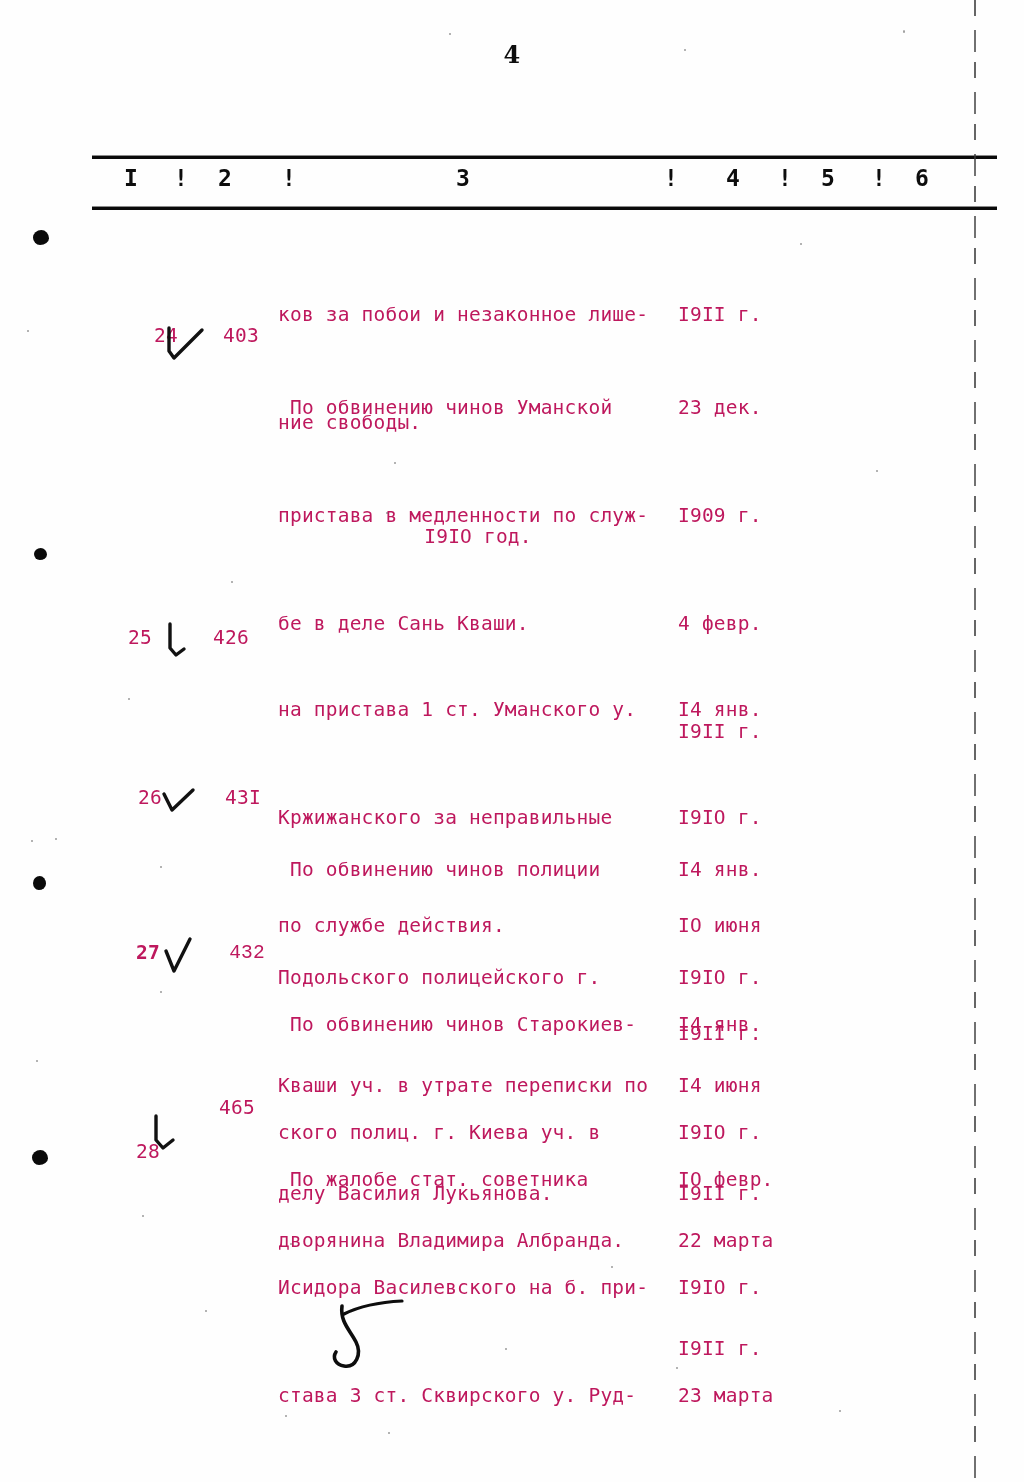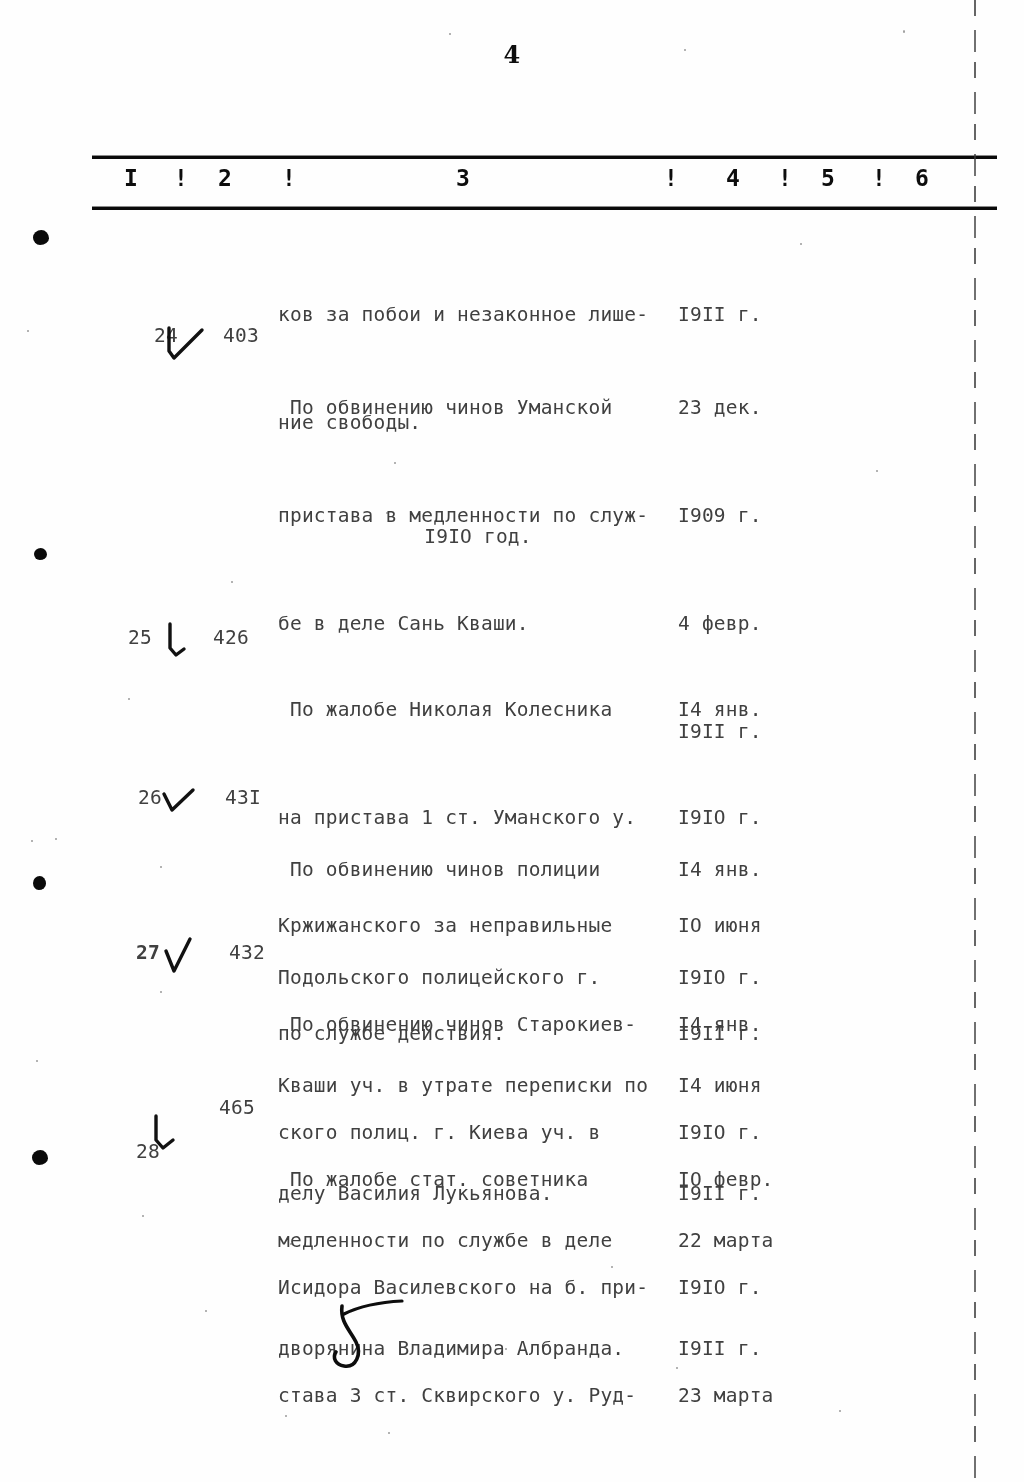--- a/index.html
+++ b/index.html
@@ -83,21 +83,21 @@
     font-size: 23px;
     font-weight: 700;
     color: #0d0d0d;
   }
 
   
   .tw {
     font-family: "DejaVu Sans Mono", "Liberation Mono", monospace;
     font-size: 19.5px;
     line-height: 36px;
-    color: #404040;
+    color: #be185d;
     letter-spacing: 0.2px;
     white-space: pre;
   }
 
   .entry {
     position: absolute;
   }
   .col-no {
     position: absolute;
     text-align: right;
@@ -231,21 +231,20 @@
 
   <div class="entry" style="top:620px;left:0;width:1024px;">
     <div class="col-no tw" style="left:100px;">25</div>
     <div class="col-file tw" style="left:186px;">426</div>
     <div class="hand" style="left:164px;top:2px;">
       <svg width="34" height="38" viewBox="0 0 34 38">
         <path d="M6 2 L6 26 L12 33 L20 27" fill="none" stroke="#111" stroke-width="3.4" stroke-linecap="round" stroke-linejoin="round"></path>
       </svg>
     </div>
     <div class="col-desc tw">
-      <span class="desc-line"> По жалобе Николая Колесника</span>
       <span class="desc-line">на пристава 1 ст. Уманского у.</span>
       <span class="desc-line">Кржижанского за неправильные</span>
       <span class="desc-line">по службе действия.</span>
     </div>
     <div class="col-date tw">
       <span class="date-line">I4 янв.</span>
       <span class="date-line">I9IO г.</span>
       <span class="date-line">IO июня</span>
       <span class="date-line">I9II г.</span>
     </div>
@@ -268,30 +267,29 @@
     <div class="col-date tw">
       <span class="date-line">I4 янв.</span>
       <span class="date-line">I9IO г.</span>
       <span class="date-line">I4 июня</span>
       <span class="date-line">I9II г.</span>
     </div>
   </div>
 
   <div class="entry" style="top:935px;left:0;width:1024px;">
     <div class="col-no tw" style="left:108px;font-weight:bold;">27</div>
-    <div class="col-file tw" style="left:202px;">432</div>
+    <div class="col-file tw" style="left:202px;font-family:Liberation Mono, monospace;">432</div>
     <div class="hand" style="left:162px;top:2px;">
       <svg width="38" height="40" viewBox="0 0 38 40">
         <path d="M4 14 L12 34 L28 2" fill="none" stroke="#111" stroke-width="3.4" stroke-linecap="round" stroke-linejoin="round"></path>
       </svg>
     </div>
     <div class="col-desc tw">
       <span class="desc-line"> По обвинению чинов Старокиев-</span>
       <span class="desc-line">ского полиц. г. Киева уч. в</span>
-      <span class="desc-line">медленности по службе в деле</span>
       <span class="desc-line">дворянина Владимира Албранда.</span>
     </div>
     <div class="col-date tw">
       <span class="date-line">I4 янв.</span>
       <span class="date-line">I9IO г.</span>
       <span class="date-line">22 марта</span>
       <span class="date-line">I9II г.</span>
     </div>
   </div>
 

